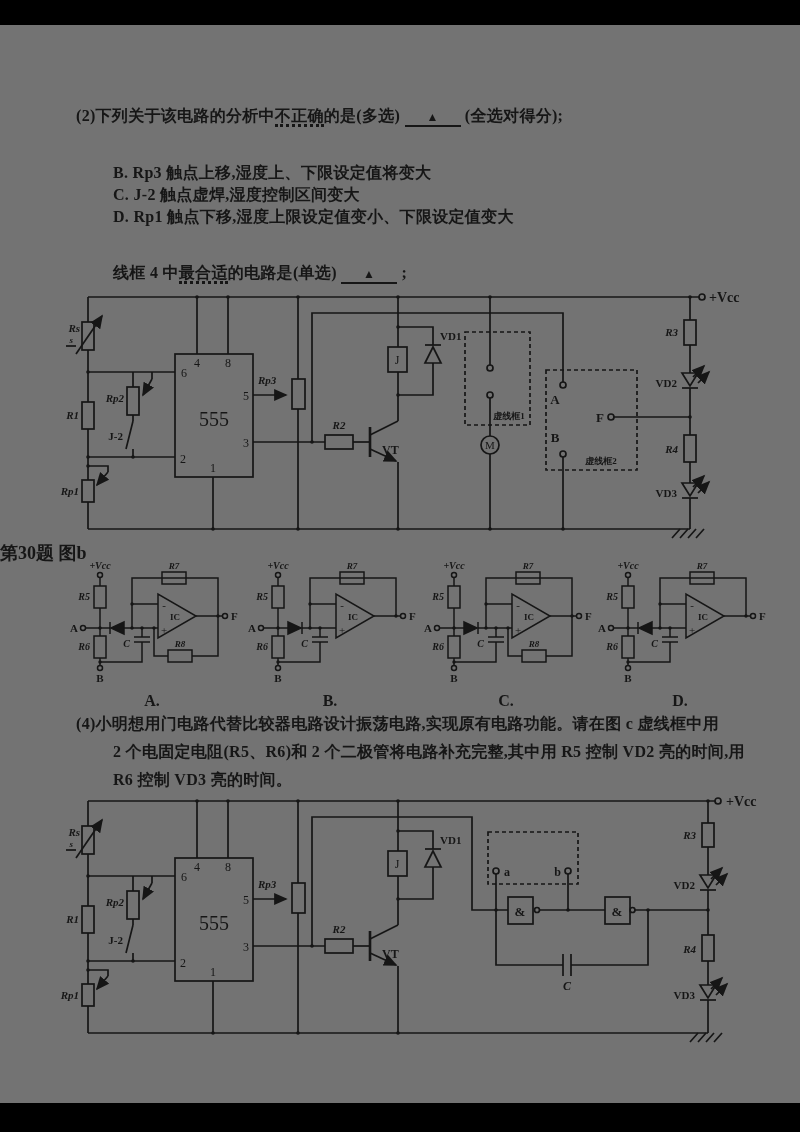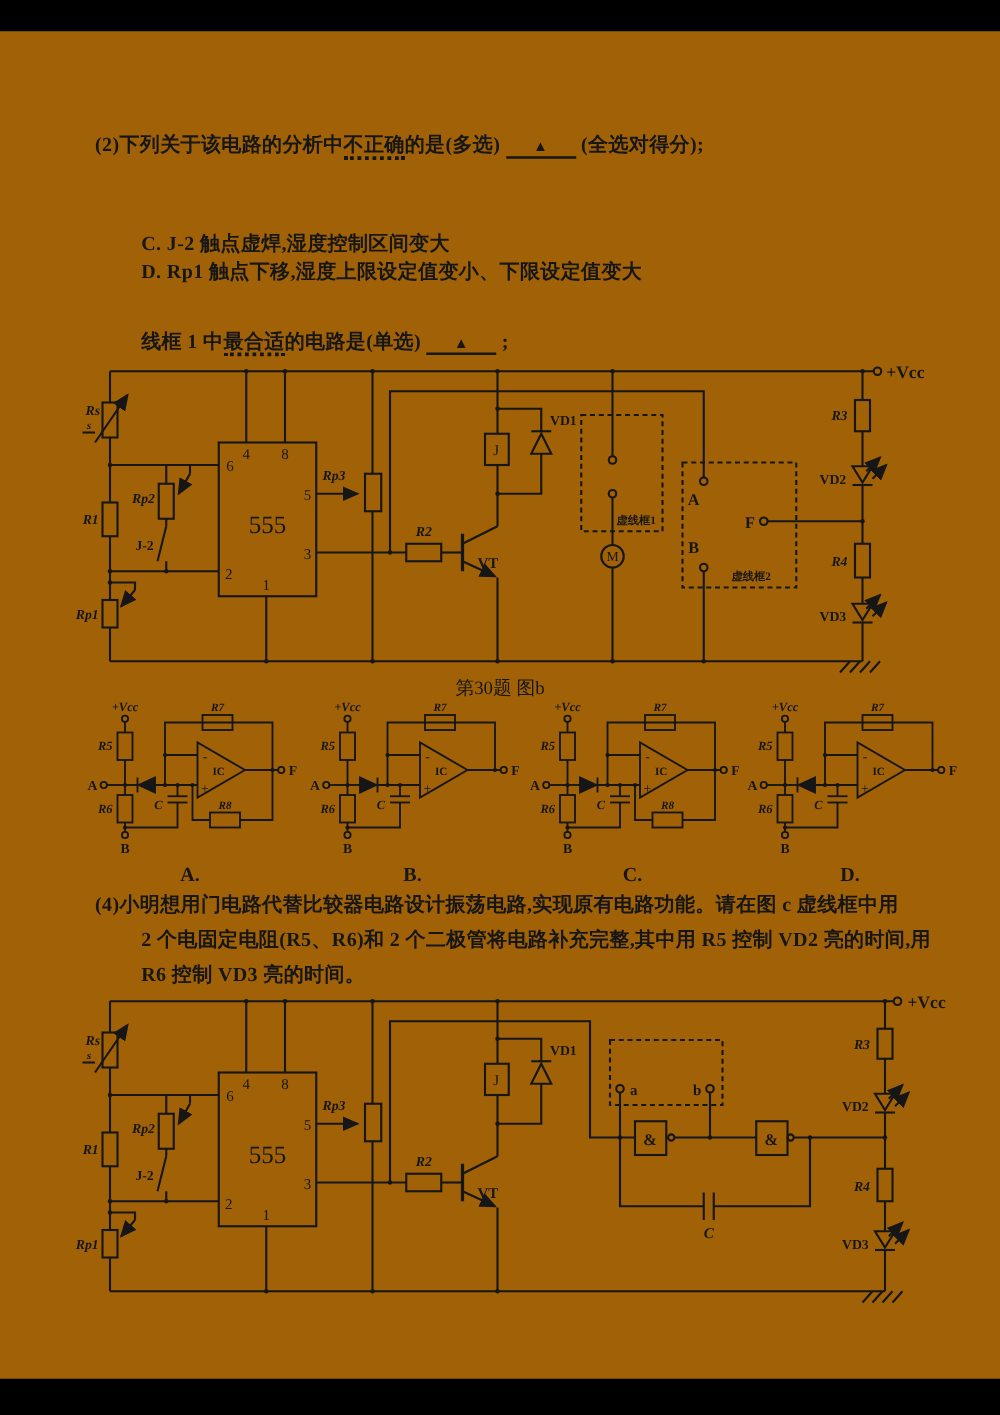--- a/index.html
+++ b/index.html
@@ -1,48 +1,49 @@
 <!DOCTYPE html>
 <html><head>
 <meta charset="utf-8">
 <style>
   html,body{margin:0;padding:0;background:#000;}
-  .stage{position:relative;width:800px;height:1132px;background:#a16207;overflow:hidden;
+  .stage{position:relative;width:800px;height:1132px;background:#737373;overflow:hidden;
          font-family:"Liberation Serif",serif;color:#161616;}
   .bar{position:absolute;left:0;right:0;background:#000;}
   .bar.top{top:0;height:25px;}
   .bar.bot{top:1103px;height:29px;}
   .line{position:absolute;white-space:nowrap;font-size:16px;font-weight:600;letter-spacing:.3px;}
   .blank{display:inline-block;min-width:56px;border-bottom:2px solid #161616;text-align:center;
          font-size:12px;line-height:15px;vertical-align:baseline;}
   .emph{border-bottom:3px dotted #161616;padding-bottom:0px;}
-  .cap{position:absolute;left:0;right:0;text-align:center;font-size:15px;font-weight:400;}
+  .cap{position:absolute;left:0;right:0;text-align:left;font-size:18px;font-weight:700;}
   .optlabel{position:absolute;width:40px;text-align:center;font-size:16px;font-weight:700;}
   svg{position:absolute;overflow:visible;}
   svg text{font-family:"Liberation Serif",serif;fill:#161616;stroke:none;}
   .it{font-style:italic;font-weight:bold;}
   .cn{font-weight:bold;}
 </style>
 </head>
 <body>
 
 <div class="stage">
   <div class="bar top"></div>
   <div class="bar bot"></div>
 
   <div class="line" style="left:76px;top:106px;">
     <span>(2)下列关于该电路的分析中</span><span class="emph">不正确</span><span>的是(多选)</span>
     <span class="blank">▲</span>
     <span>(全选对得分);</span>
   </div>
+  <div class="line" style="left:113px;top:163px;">B. Rp3 触点上移,湿度上、下限设定值将变大</div>
   <div class="line" style="left:113px;top:185px;font-family:Liberation Serif, serif;">C. J-2 触点虚焊,湿度控制区间变大</div>
   <div class="line" style="left:113px;top:207px;">D. Rp1 触点下移,湿度上限设定值变小、下限设定值变大</div>
 
   <div class="line" style="left:113px;top:263px;">
-    <span>线框 1 中</span><span class="emph">最合适</span><span>的电路是(单选)</span>
+    <span>线框 4 中</span><span class="emph">最合适</span><span>的电路是(单选)</span>
     <span class="blank">▲</span>
     <span>;</span>
   </div>
 
   <svg style="left:60px;top:288px;" width="710" height="252" viewBox="0 0 710 252">
     <defs>
       <marker id="arrB" markerWidth="9" markerHeight="8" refX="7" refY="3.5" orient="auto">
         <path d="M0,0 L8,3.5 L0,7 Z" fill="#161616"></path>
       </marker>
     </defs>

